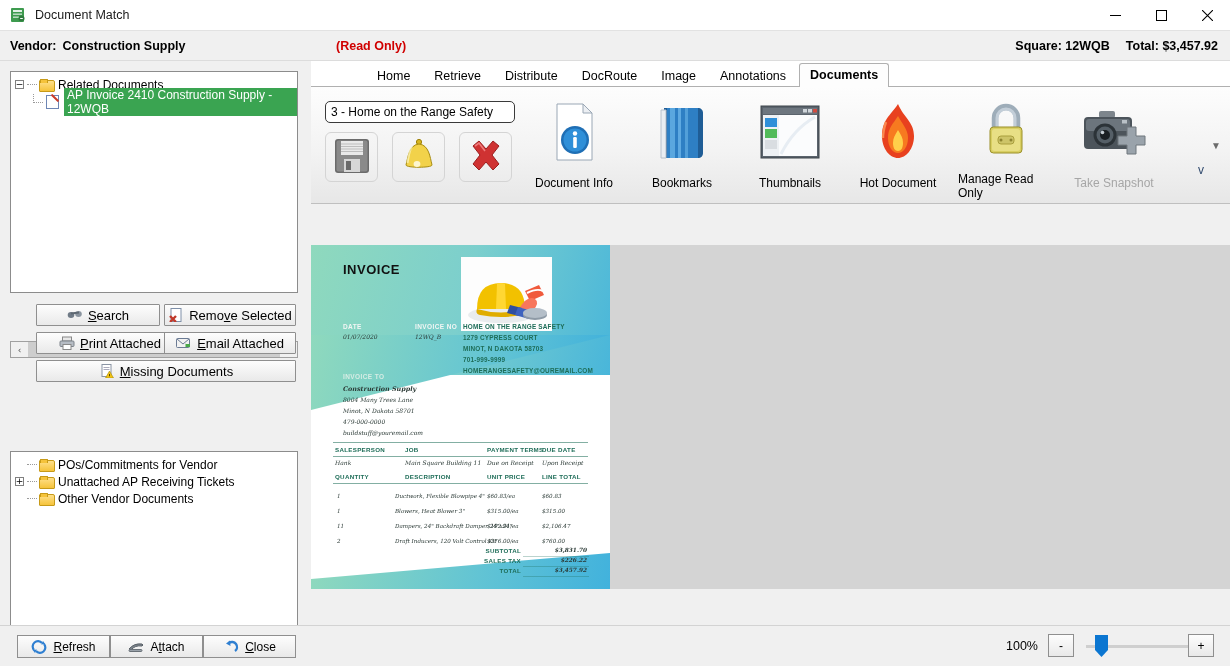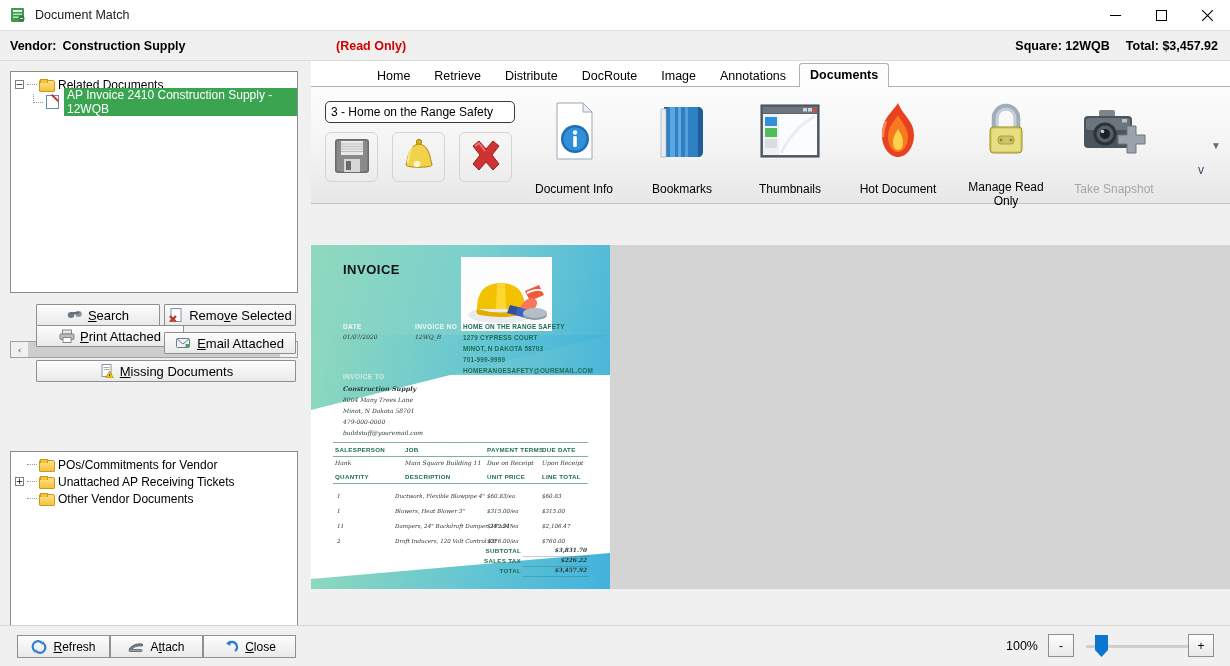--- a/index.html
+++ b/index.html
@@ -137,22 +137,22 @@
     border:1px solid #3a3a3a; border-radius:5px; background:#fff;
     font-size:12px; display:flex; align-items:center; padding-left:5px;
   }
   .sqbtn{
     position:absolute; top:45px; width:53px;height:50px;
     border:1px solid #d4d4d4;border-radius:6px;background:transparent;
     display:flex;align-items:center;justify-content:center;
   }
   .bigbtn{
     position:absolute; top:12px; width:98px; height:98px;
-    display:flex; flex-direction:column; align-items:center; gap:20px;
-    border:1px solid transparent; border-radius:3px;text-align:center;
+    display:flex; flex-direction:column; align-items:center; gap:12px;
+    border:1px solid transparent; border-radius:3px;
   }
   .bigbtn .lbl{ font-size:12px; color:#000; }
   .bigbtn.disabled .lbl{ color:#a6a6a6; }
   .bigico{ height:64px; display:flex;align-items:center;justify-content:center; }
   .ribbon-more{
     position:absolute; right:4px; top:48px; width:20px; height:20px;
     display:flex;align-items:center;justify-content:center;color:#6b6b6b;font-size:10px;
   }
   .ribbon-v{ position:absolute; right:26px; top:76px; font-size:12px; color:#314a6e; }
 
@@ -311,21 +311,21 @@
   </div>
   <div class="xbtn" style="position:absolute;left:164px;top:243px;width:132px;">
     <span class="miniico">
       <svg width="16" height="14" viewBox="0 0 16 14">
           <rect x="3" y="0.5" width="10" height="13" fill="#fff" stroke="#7e8fa8"></rect>
           <path d="M2 8 L8 14 M8 8 L2 14" stroke="#c0392b" stroke-width="2.4"></path>
         </svg>
     </span>
     <span>Remo<u>v</u>e Selected</span>
   </div>
-  <div class="xbtn" style="position:absolute;left:36px;top:264px;width:148px;">
+  <div class="xbtn" style="position:absolute;left:36px;top:271px;width:148px;">
     <span class="miniico">
       <svg width="16" height="14" viewBox="0 0 16 14">
           <rect x="3.5" y="1" width="9" height="4" fill="#e8e8e8" stroke="#888"></rect>
           <rect x="1" y="5" width="14" height="5.5" rx="1" fill="#b6bcc4" stroke="#7d838a"></rect>
           <rect x="4" y="8.5" width="8" height="5" fill="#fff" stroke="#888"></rect>
         </svg>
     </span>
     <span><u>P</u>rint Attached</span>
   </div>
   <div class="xbtn" style="position:absolute;left:164px;top:271px;width:132px;">

